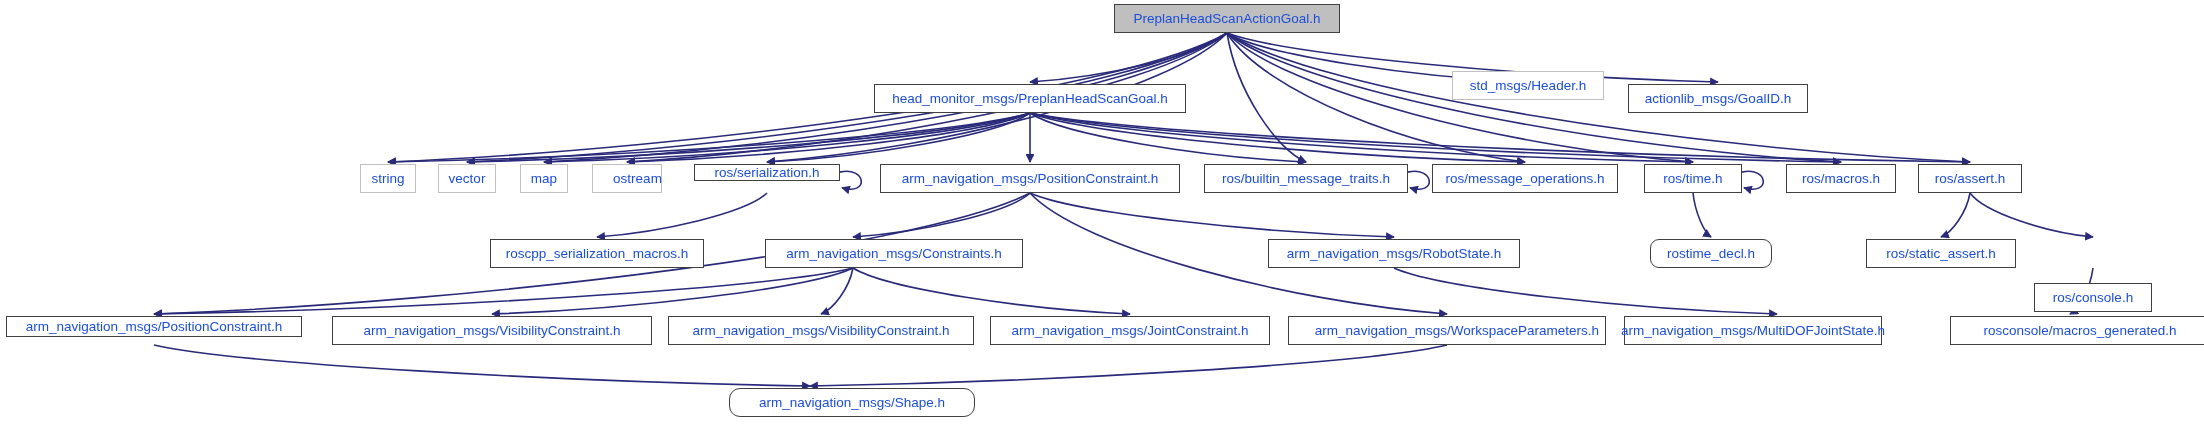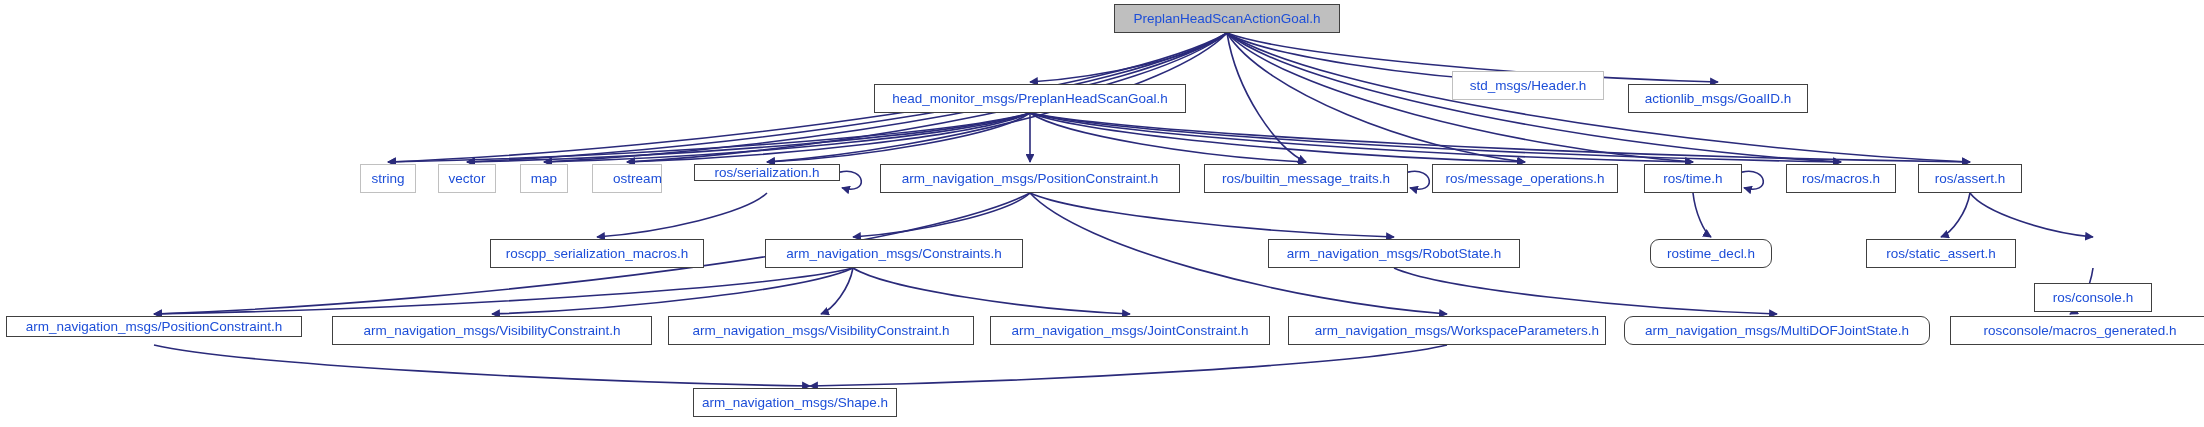--- a/index.html
+++ b/index.html
@@ -161,23 +161,23 @@
       </div>
       <div class="node" style="left: 668px; top: 316px; width: 306px; height: 29px;">
         <span>arm_navigation_msgs/VisibilityConstraint.h</span>
       </div>
       <div class="node" style="left: 990px; top: 316px; width: 280px; height: 29px;">
         <span>arm_navigation_msgs/JointConstraint.h</span>
       </div>
       <div class="node" style="left: 1288px; top: 316px; width: 318px; height: 29px; justify-content: flex-end;">
         <span>arm_navigation_msgs/WorkspaceParameters.h</span>
       </div>
-      <div class="node" style="left: 1624px; top: 316px; width: 306px; height: 29px; border-radius: 9px;">
+      <div class="node" style="left: 1624px; top: 316px; width: 258px; height: 29px;">
         <span>arm_navigation_msgs/MultiDOFJointState.h</span>
       </div>
       <div class="node" style="left: 1950px; top: 316px; width: 260px; height: 29px;">
         <span>rosconsole/macros_generated.h</span>
       </div>
-      <div class="node" style="left: 693px; top: 388px; width: 204px; height: 29px;">
+      <div class="node" style="left: 729px; top: 388px; width: 246px; height: 29px; border-radius: 11px;">
         <span>arm_navigation_msgs/Shape.h</span>
       </div>
     </div>
 </div>
 
 </body></html>

